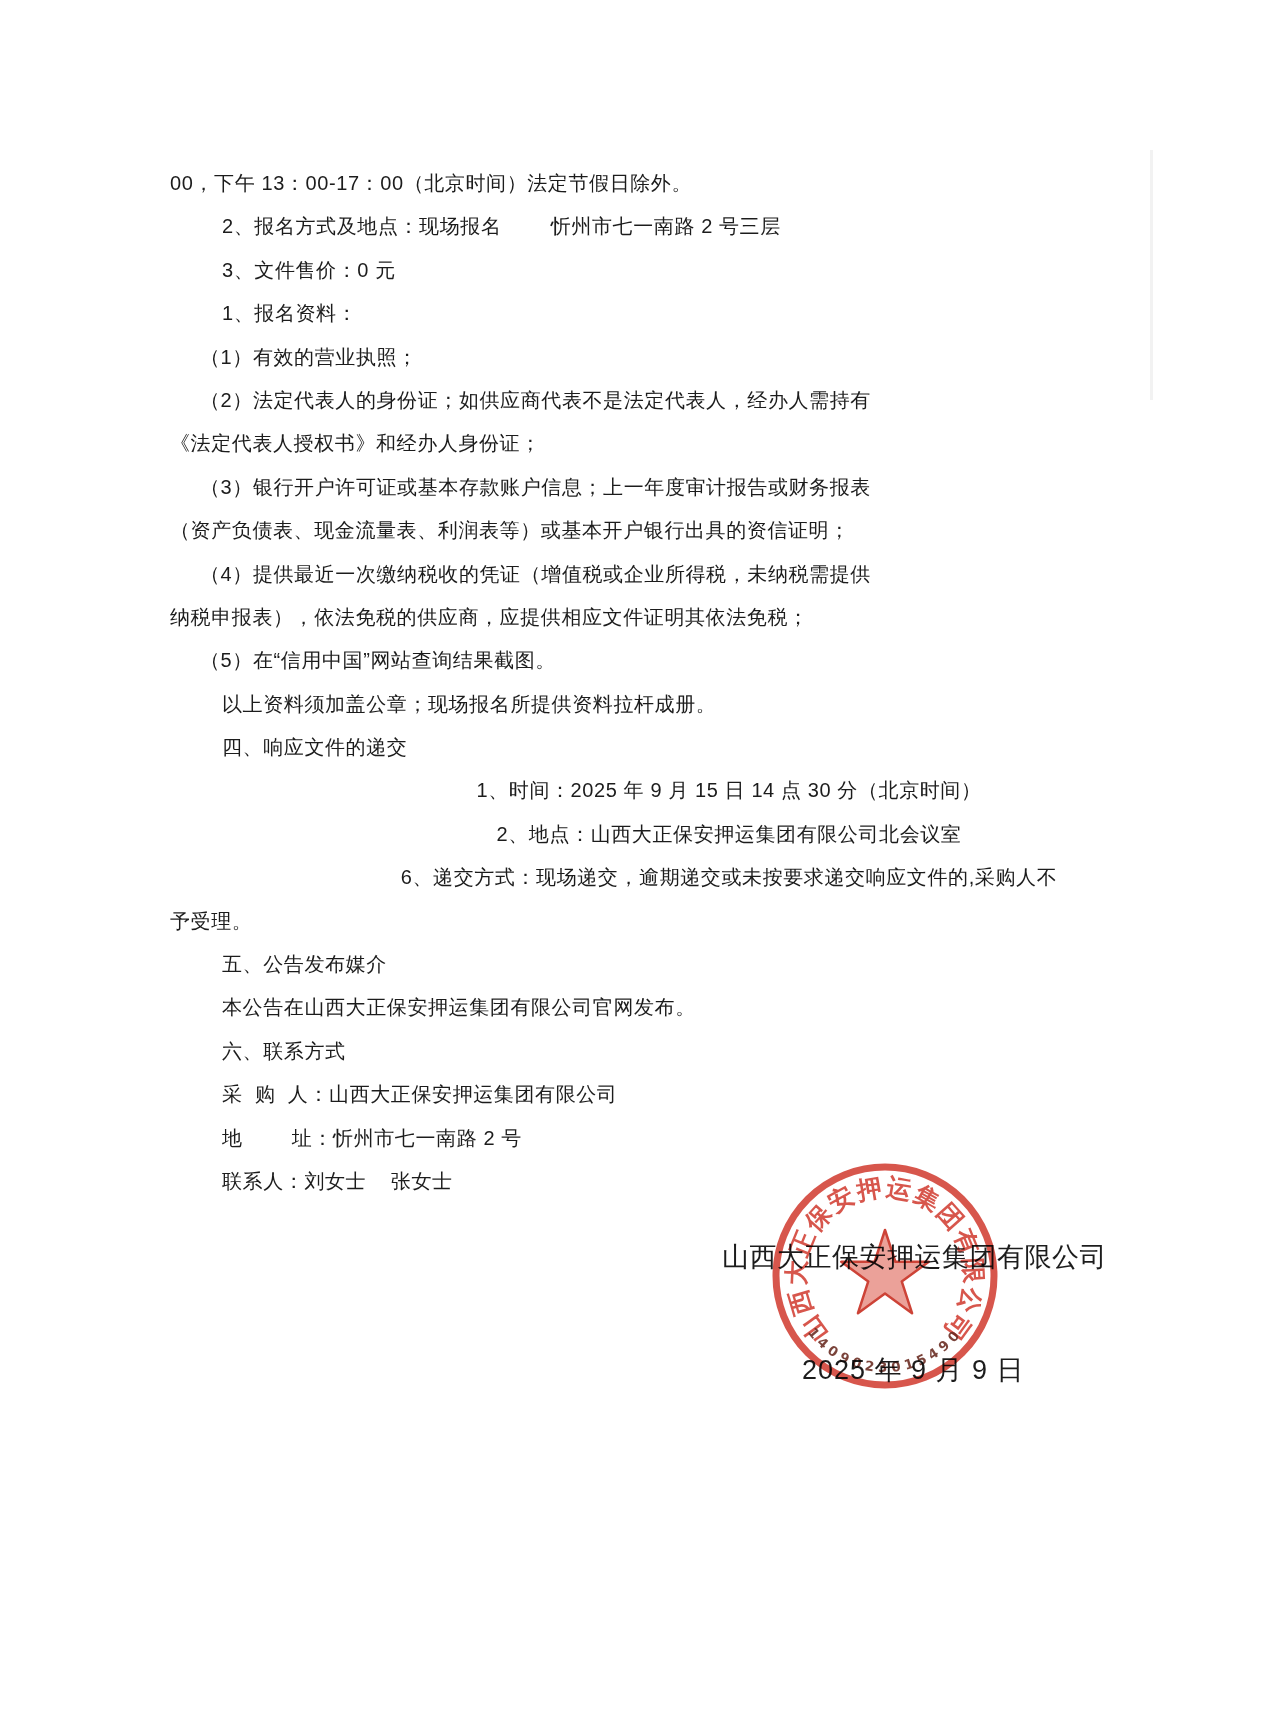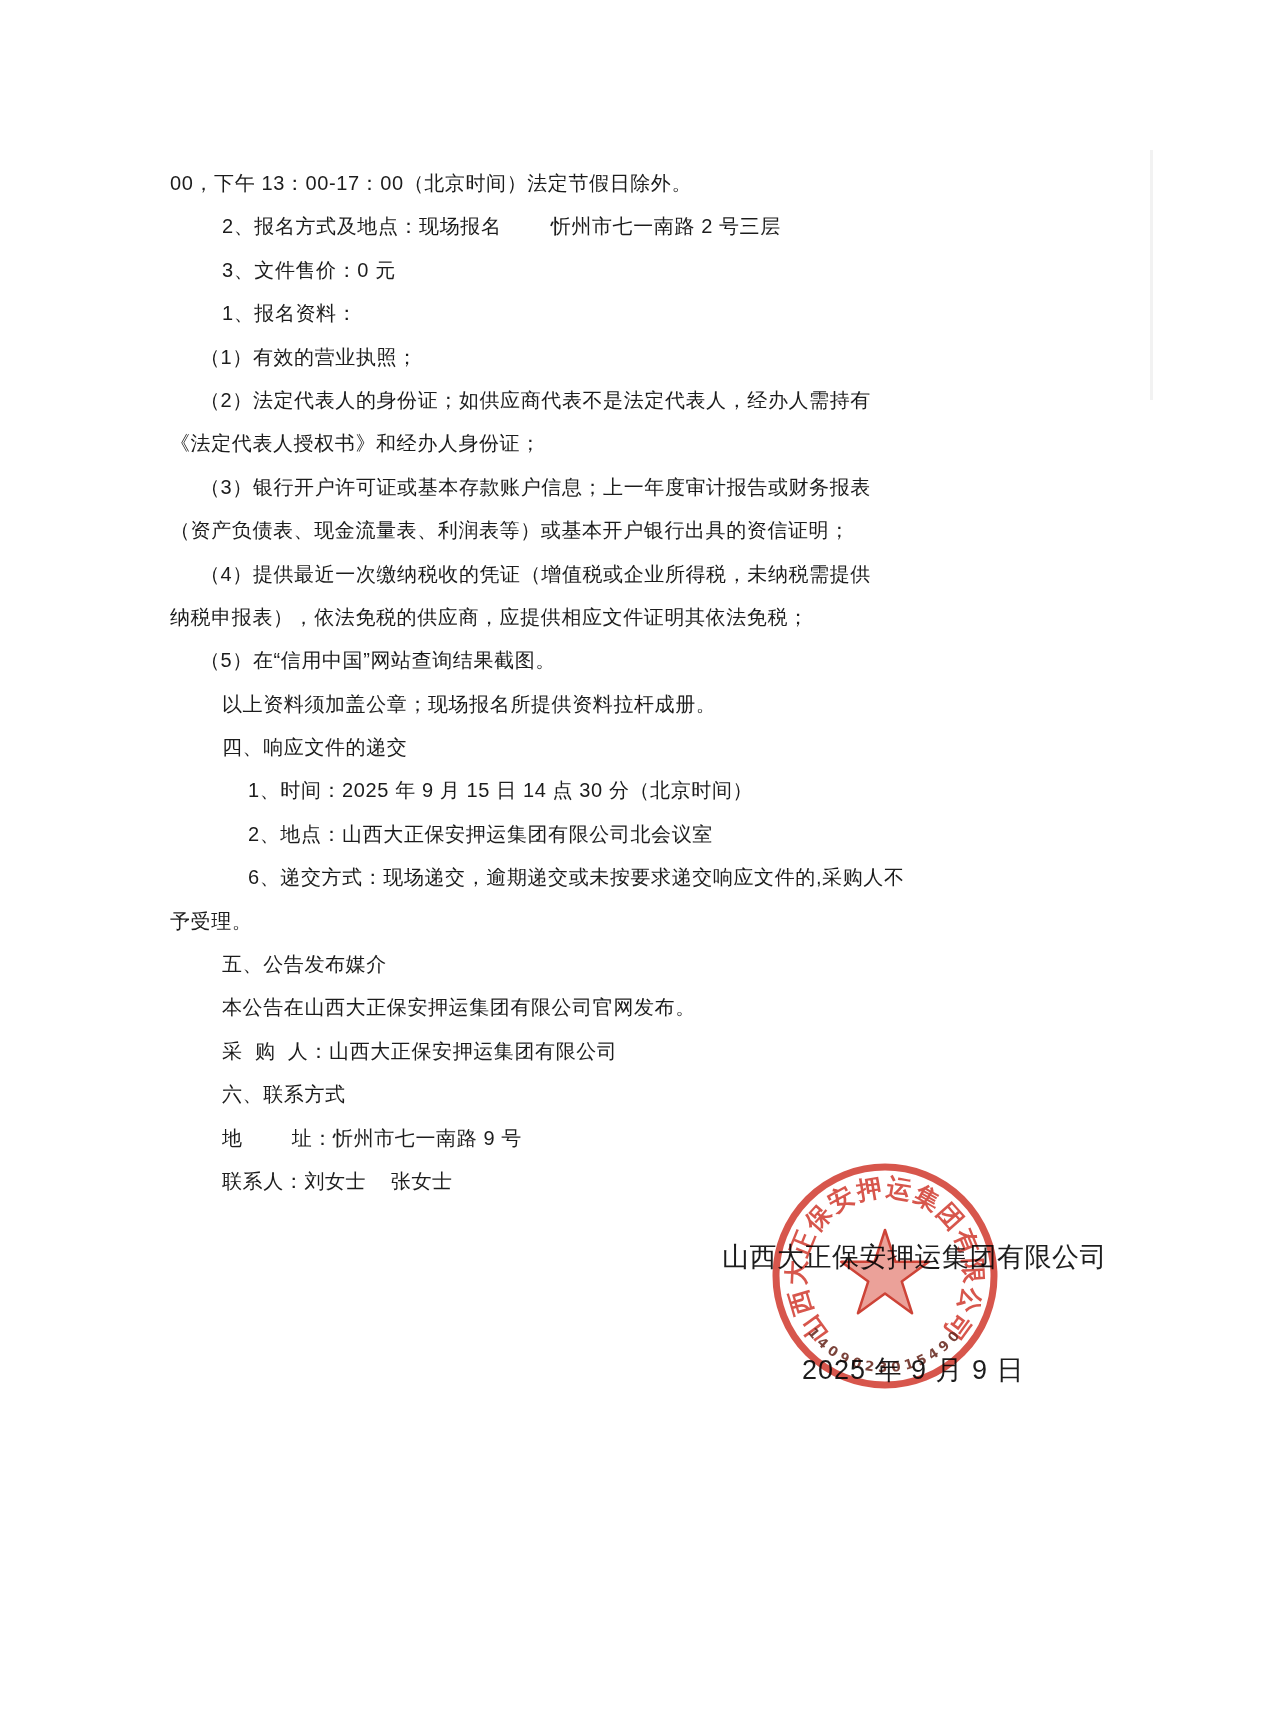--- a/index.html
+++ b/index.html
@@ -7,21 +7,21 @@
     width:1280px;height:1725px;position:relative;background:#ffffff;
     font-family:"Liberation Sans",sans-serif;color:#1c1c1c;overflow:hidden;
   }
   .doc-body{position:absolute;left:170px;top:162px;width:1040px;}
   .line{
     font-size:20px;line-height:43.4px;height:43.4px;
     white-space:pre;letter-spacing:0.6px;
   }
   .ind-none{padding-left:0;}
   .ind-item{padding-left:52px;}
-  .ind-sub{padding-left:78px;}
+  .ind-sub{padding-left:78px;text-align:center;}
   .ind-paren{padding-left:30px;}
   .bold{font-weight:normal;}
   .signature{position:absolute;white-space:pre;font-size:27px;line-height:30px;}
   #sig-company{left:722px;top:1242px;letter-spacing:0.5px;}
   #sig-date{left:802px;top:1355px;letter-spacing:1px;text-align:right;}
   #seal{
     position:absolute;left:763px;top:1154px;width:244px;height:244px;
     mix-blend-mode:multiply;opacity:0.93;
   }
   .seal-arc-text{
@@ -54,23 +54,23 @@
     <div class="line ind-none">纳税申报表），依法免税的供应商，应提供相应文件证明其依法免税；</div>
     <div class="line ind-paren">（5）在“信用中国”网站查询结果截图。</div>
     <div class="line ind-item bold">以上资料须加盖公章；现场报名所提供资料拉杆成册。</div>
     <div class="line ind-item bold">四、响应文件的递交</div>
     <div class="line ind-sub">1、时间：2025 年 9 月 15 日 14 点 30 分（北京时间）</div>
     <div class="line ind-sub">2、地点：山西大正保安押运集团有限公司北会议室</div>
     <div class="line ind-sub">6、递交方式：现场递交，逾期递交或未按要求递交响应文件的,采购人不</div>
     <div class="line ind-none">予受理。</div>
     <div class="line ind-item bold">五、公告发布媒介</div>
     <div class="line ind-item bold">本公告在山西大正保安押运集团有限公司官网发布。</div>
+    <div class="line ind-item bold">六、联系方式</div>
     <div class="line ind-item bold">采  购  人：山西大正保安押运集团有限公司</div>
-    <div class="line ind-item bold">六、联系方式</div>
-    <div class="line ind-item bold">地        址：忻州市七一南路 9 号</div>
+    <div class="line ind-item bold">地        址：忻州市七一南路 2 号</div>
     <div class="line ind-item bold">联系人：刘女士    张女士</div>
   </div>
 
 <div class="scan-streak"></div>
 
 <div id="sig-company" class="signature">山西大正保安押运集团有限公司</div>
 <div id="sig-date" class="signature">2025 年 9 月 9 日</div>
 
 <svg id="seal" viewBox="-122 -122 244 244">
   <defs>

